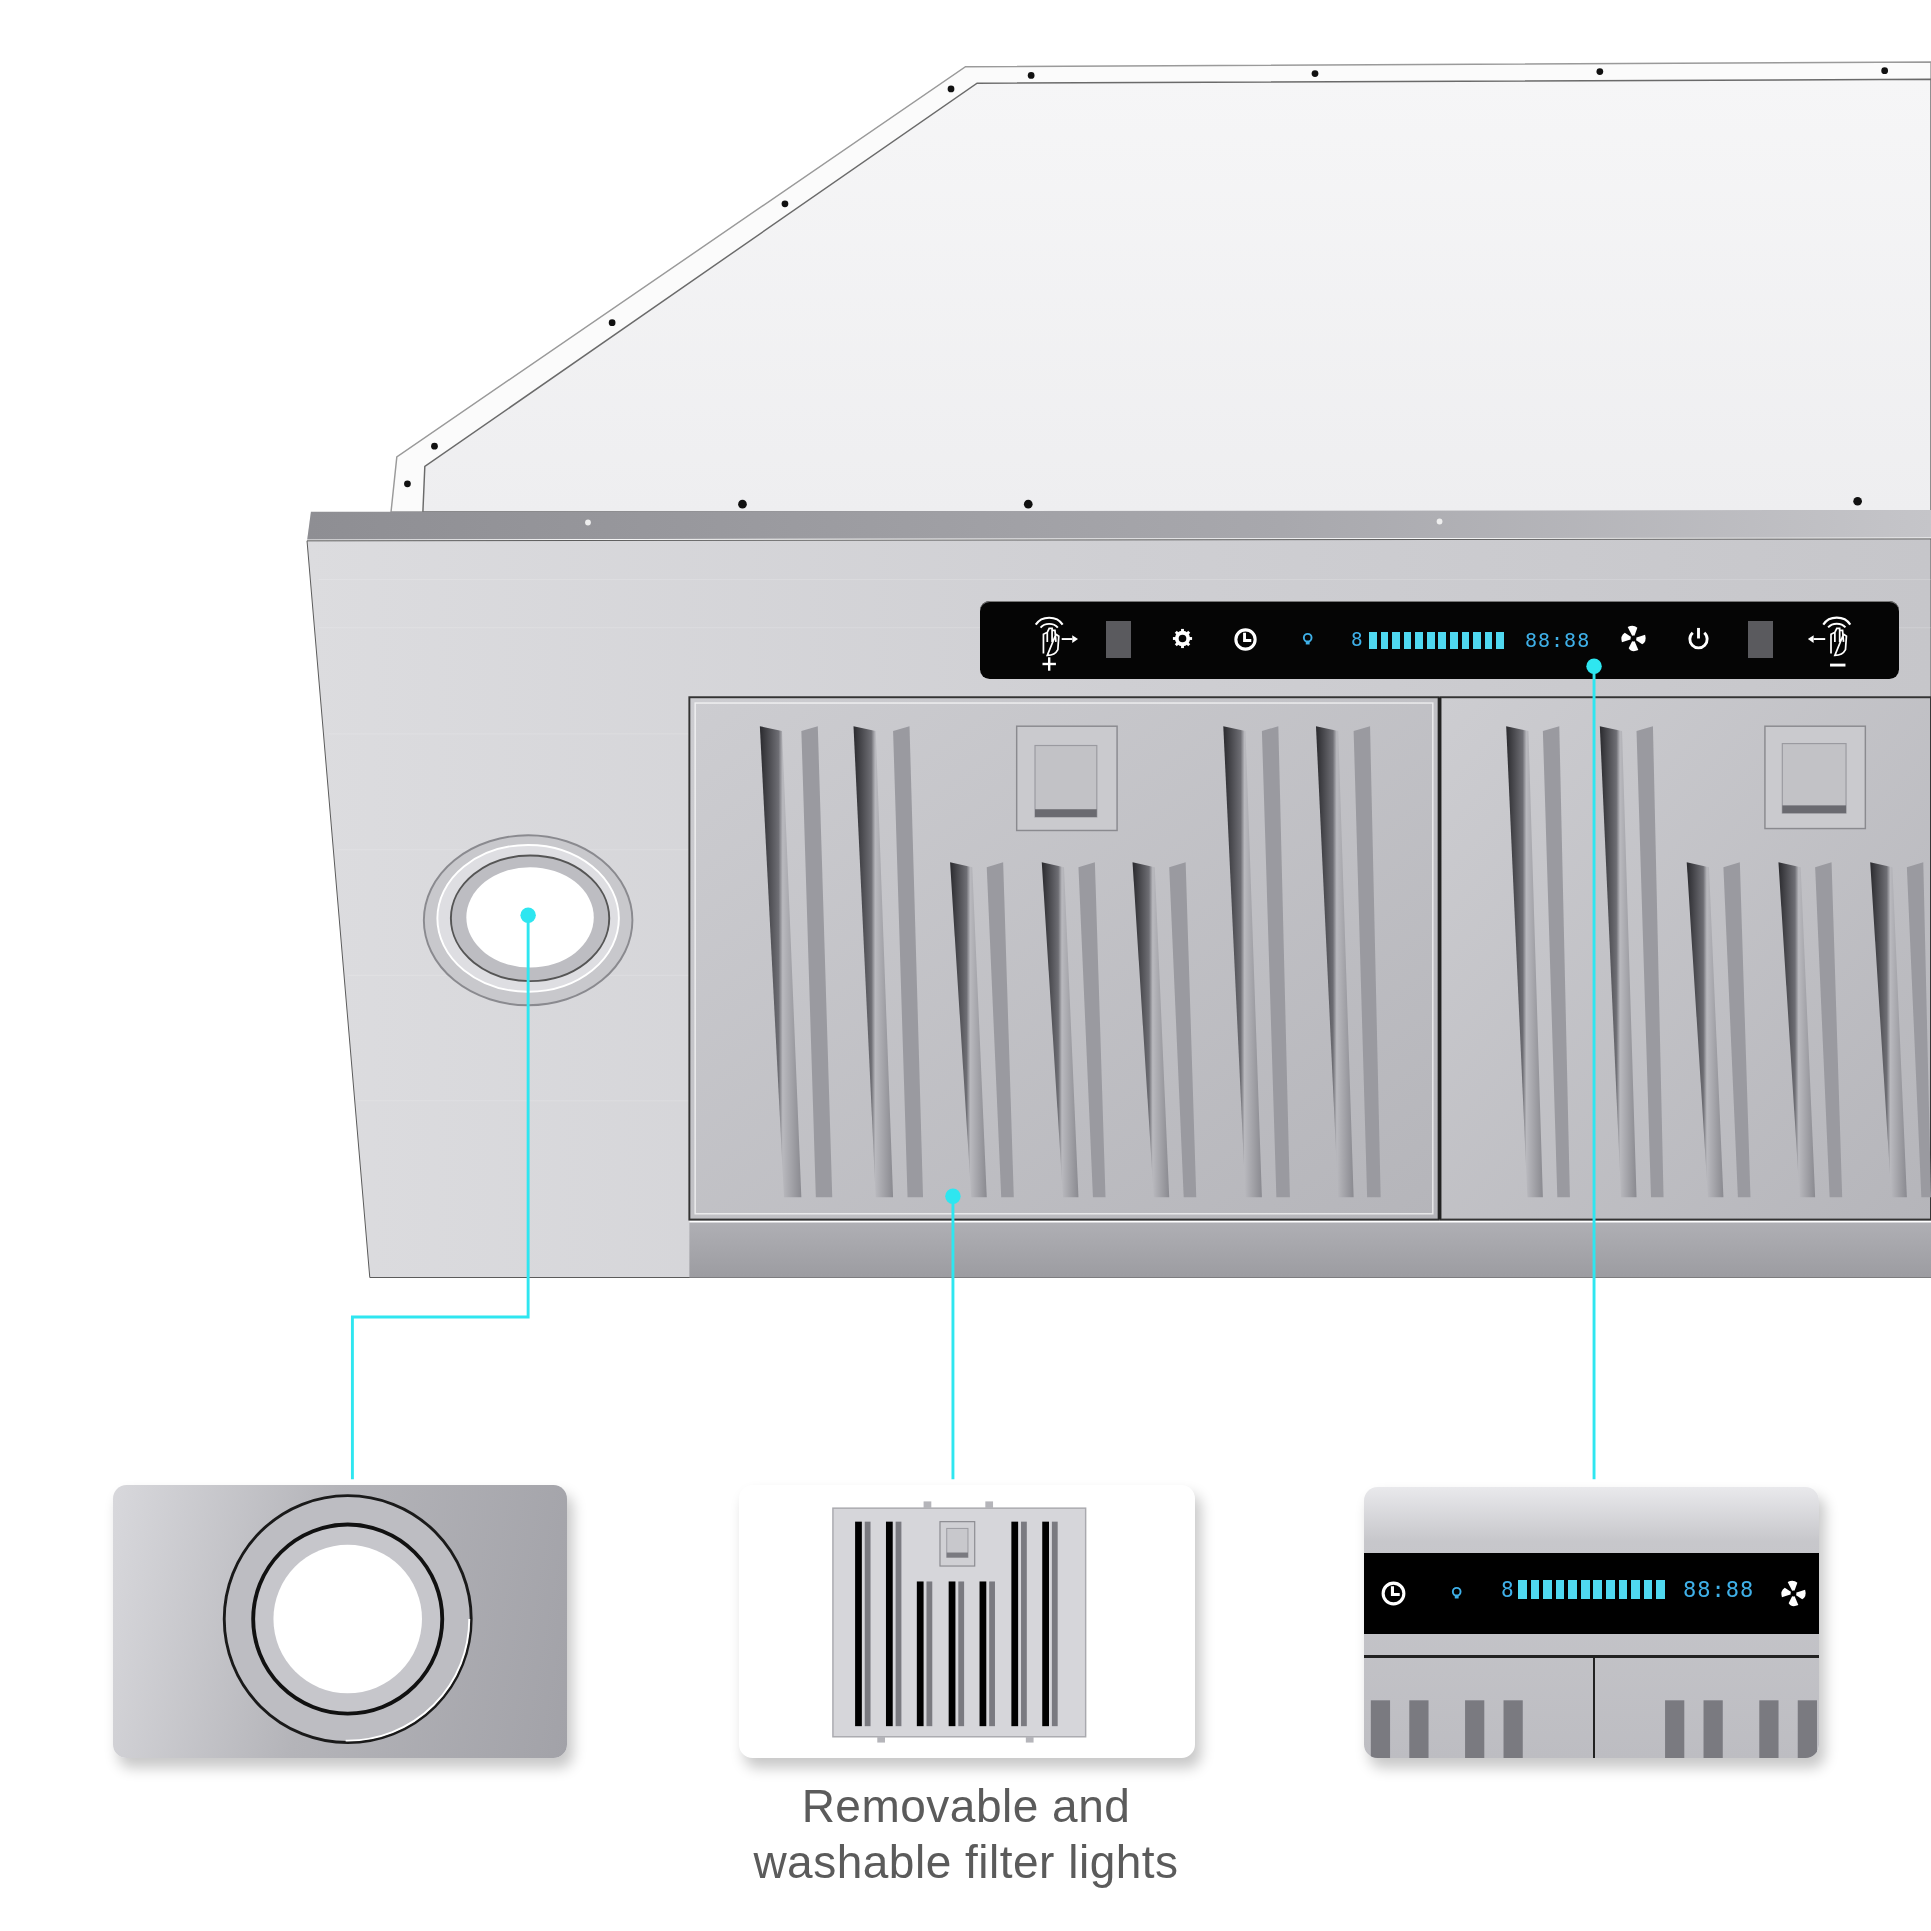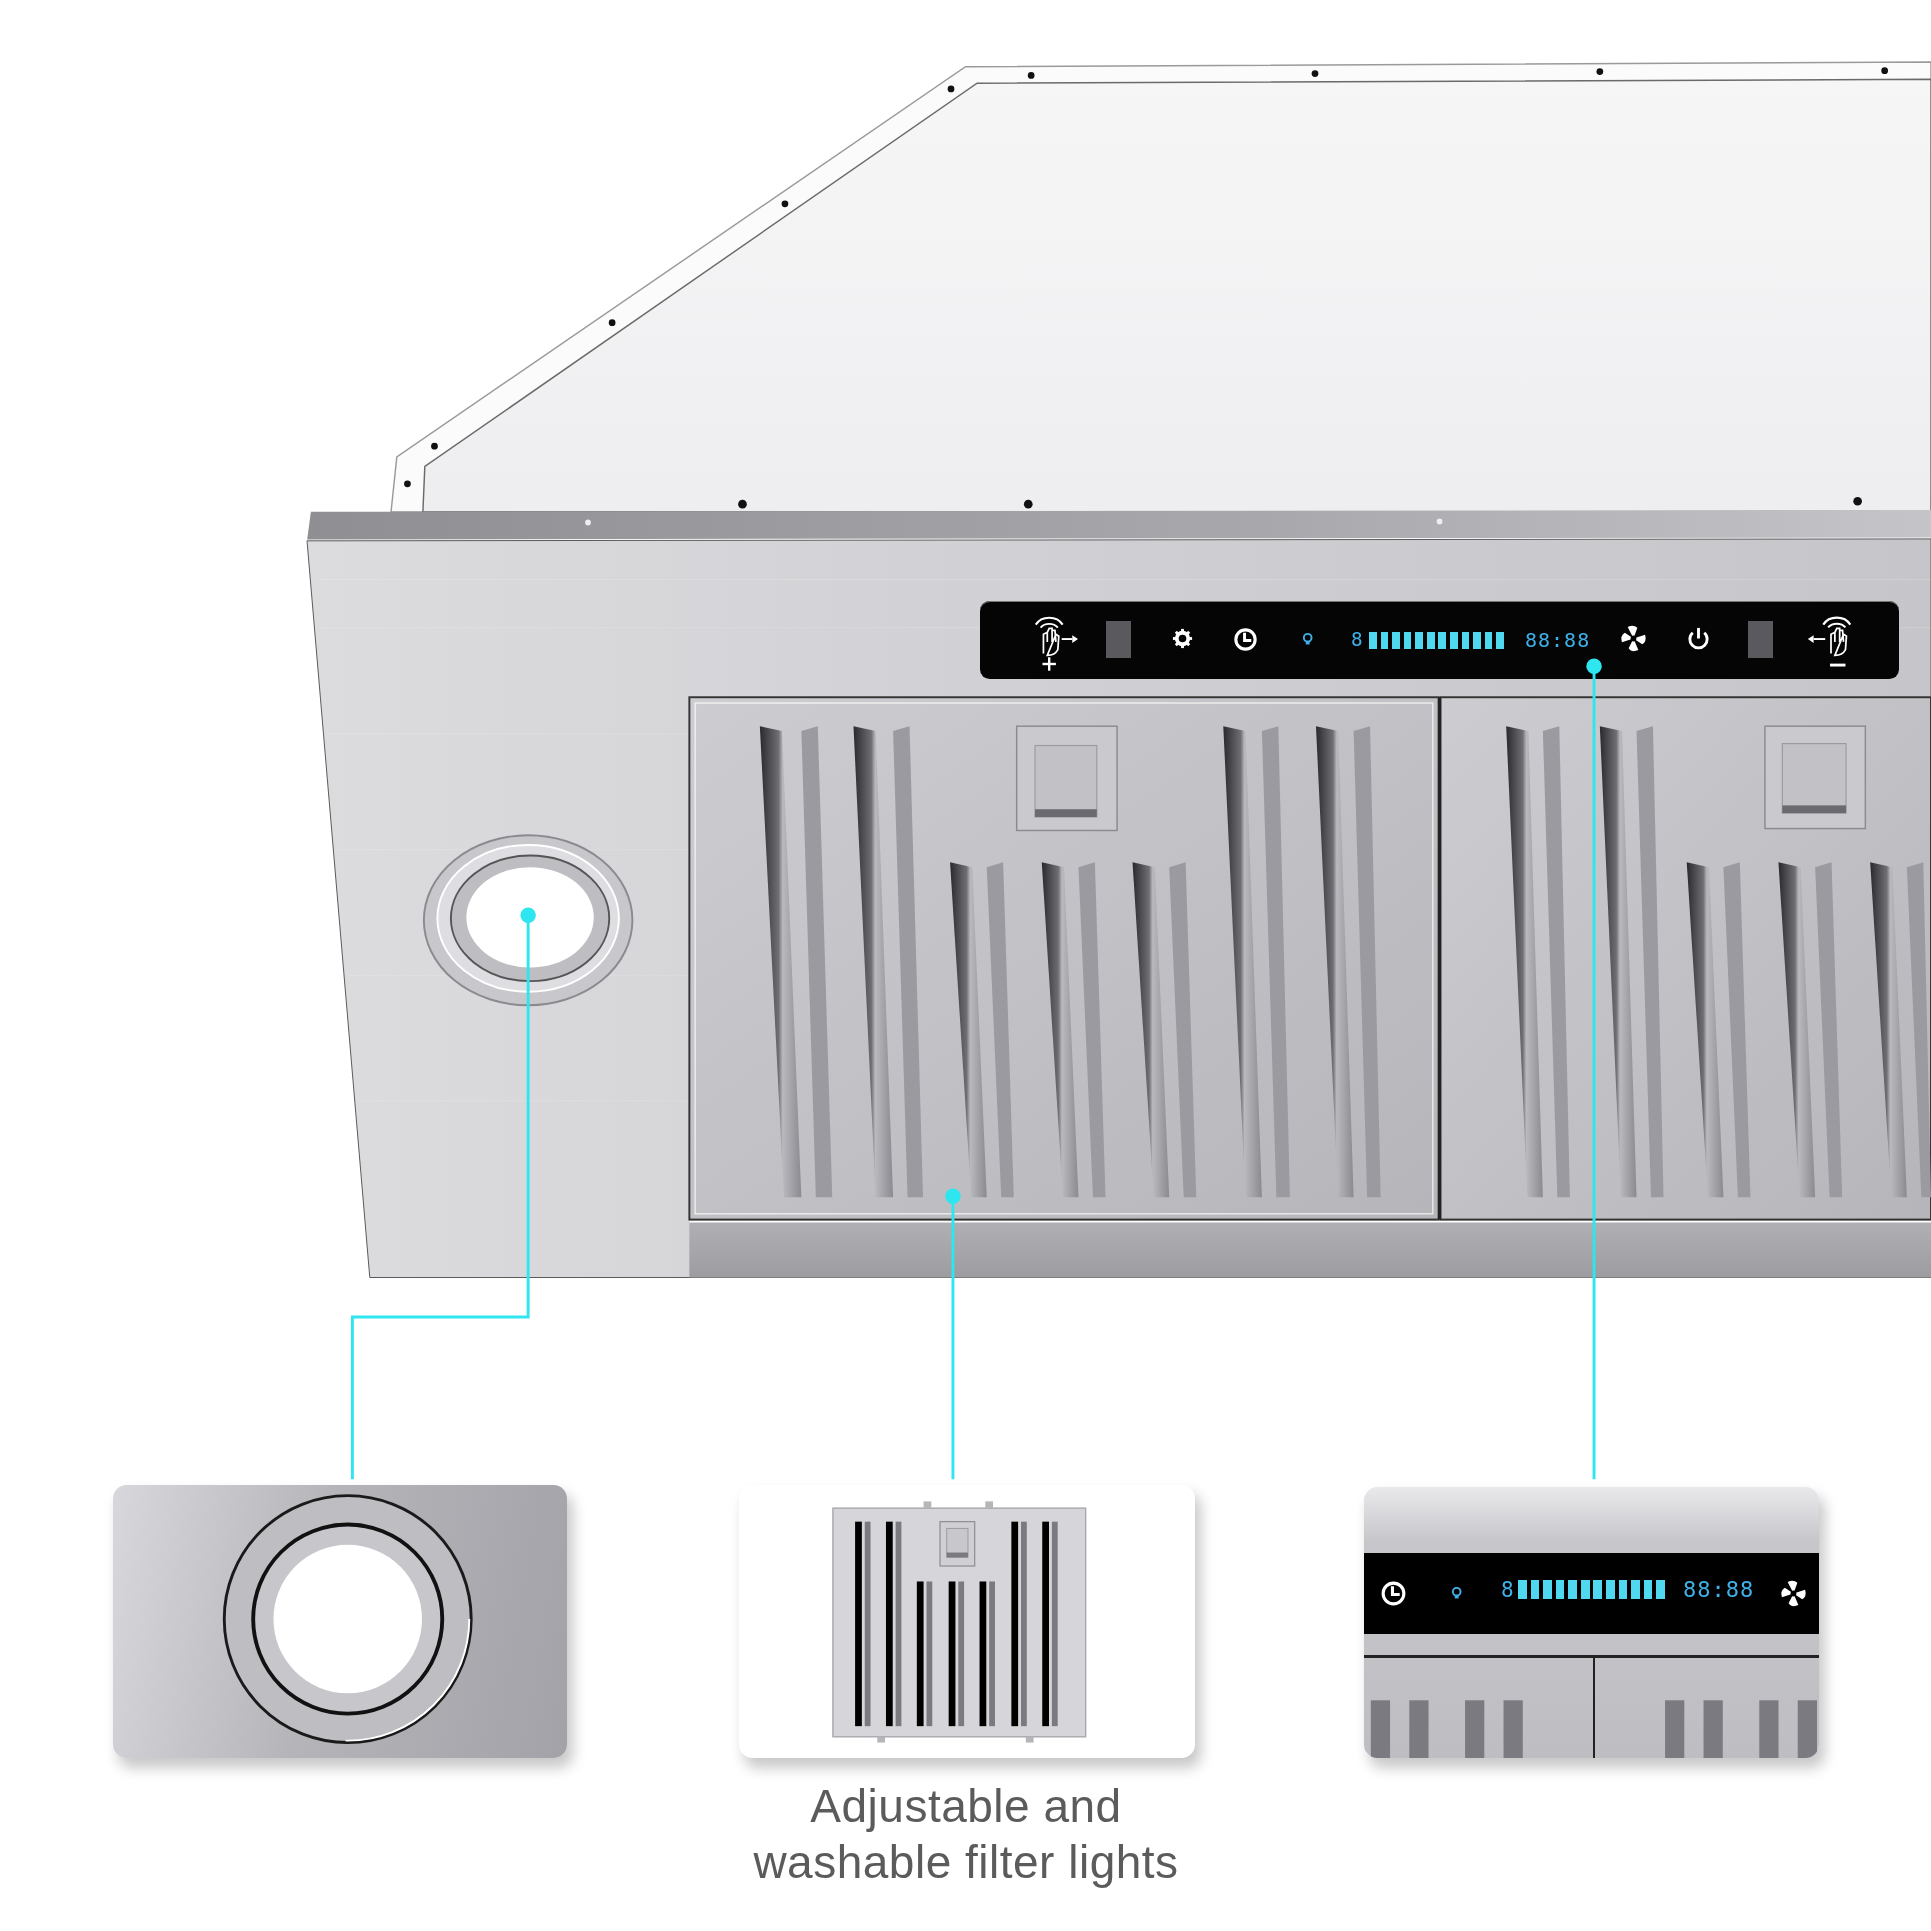--- a/index.html
+++ b/index.html
@@ -349,17 +349,17 @@
         <rect x="104" y="44" width="20" height="60"></rect>
           <rect x="144" y="44" width="20" height="60"></rect>
         <rect x="312" y="44" width="20" height="60"></rect>
           <rect x="352" y="44" width="20" height="60"></rect>
         <rect x="410" y="44" width="20" height="60"></rect>
           <rect x="450" y="44" width="20" height="60"></rect>
       </g>
     </svg>
   </div>
 
-  <div class="label" style="left:714px;top:1778px;width:504px;">Adjustable and</div>
+  <div class="label" style="left:714px;top:1778px;width:504px;">Removable and</div>
   <div class="label" style="left:714px;top:1834px;width:504px;">washable filter lights</div>
 
 </div>
 
 
 </body></html>

